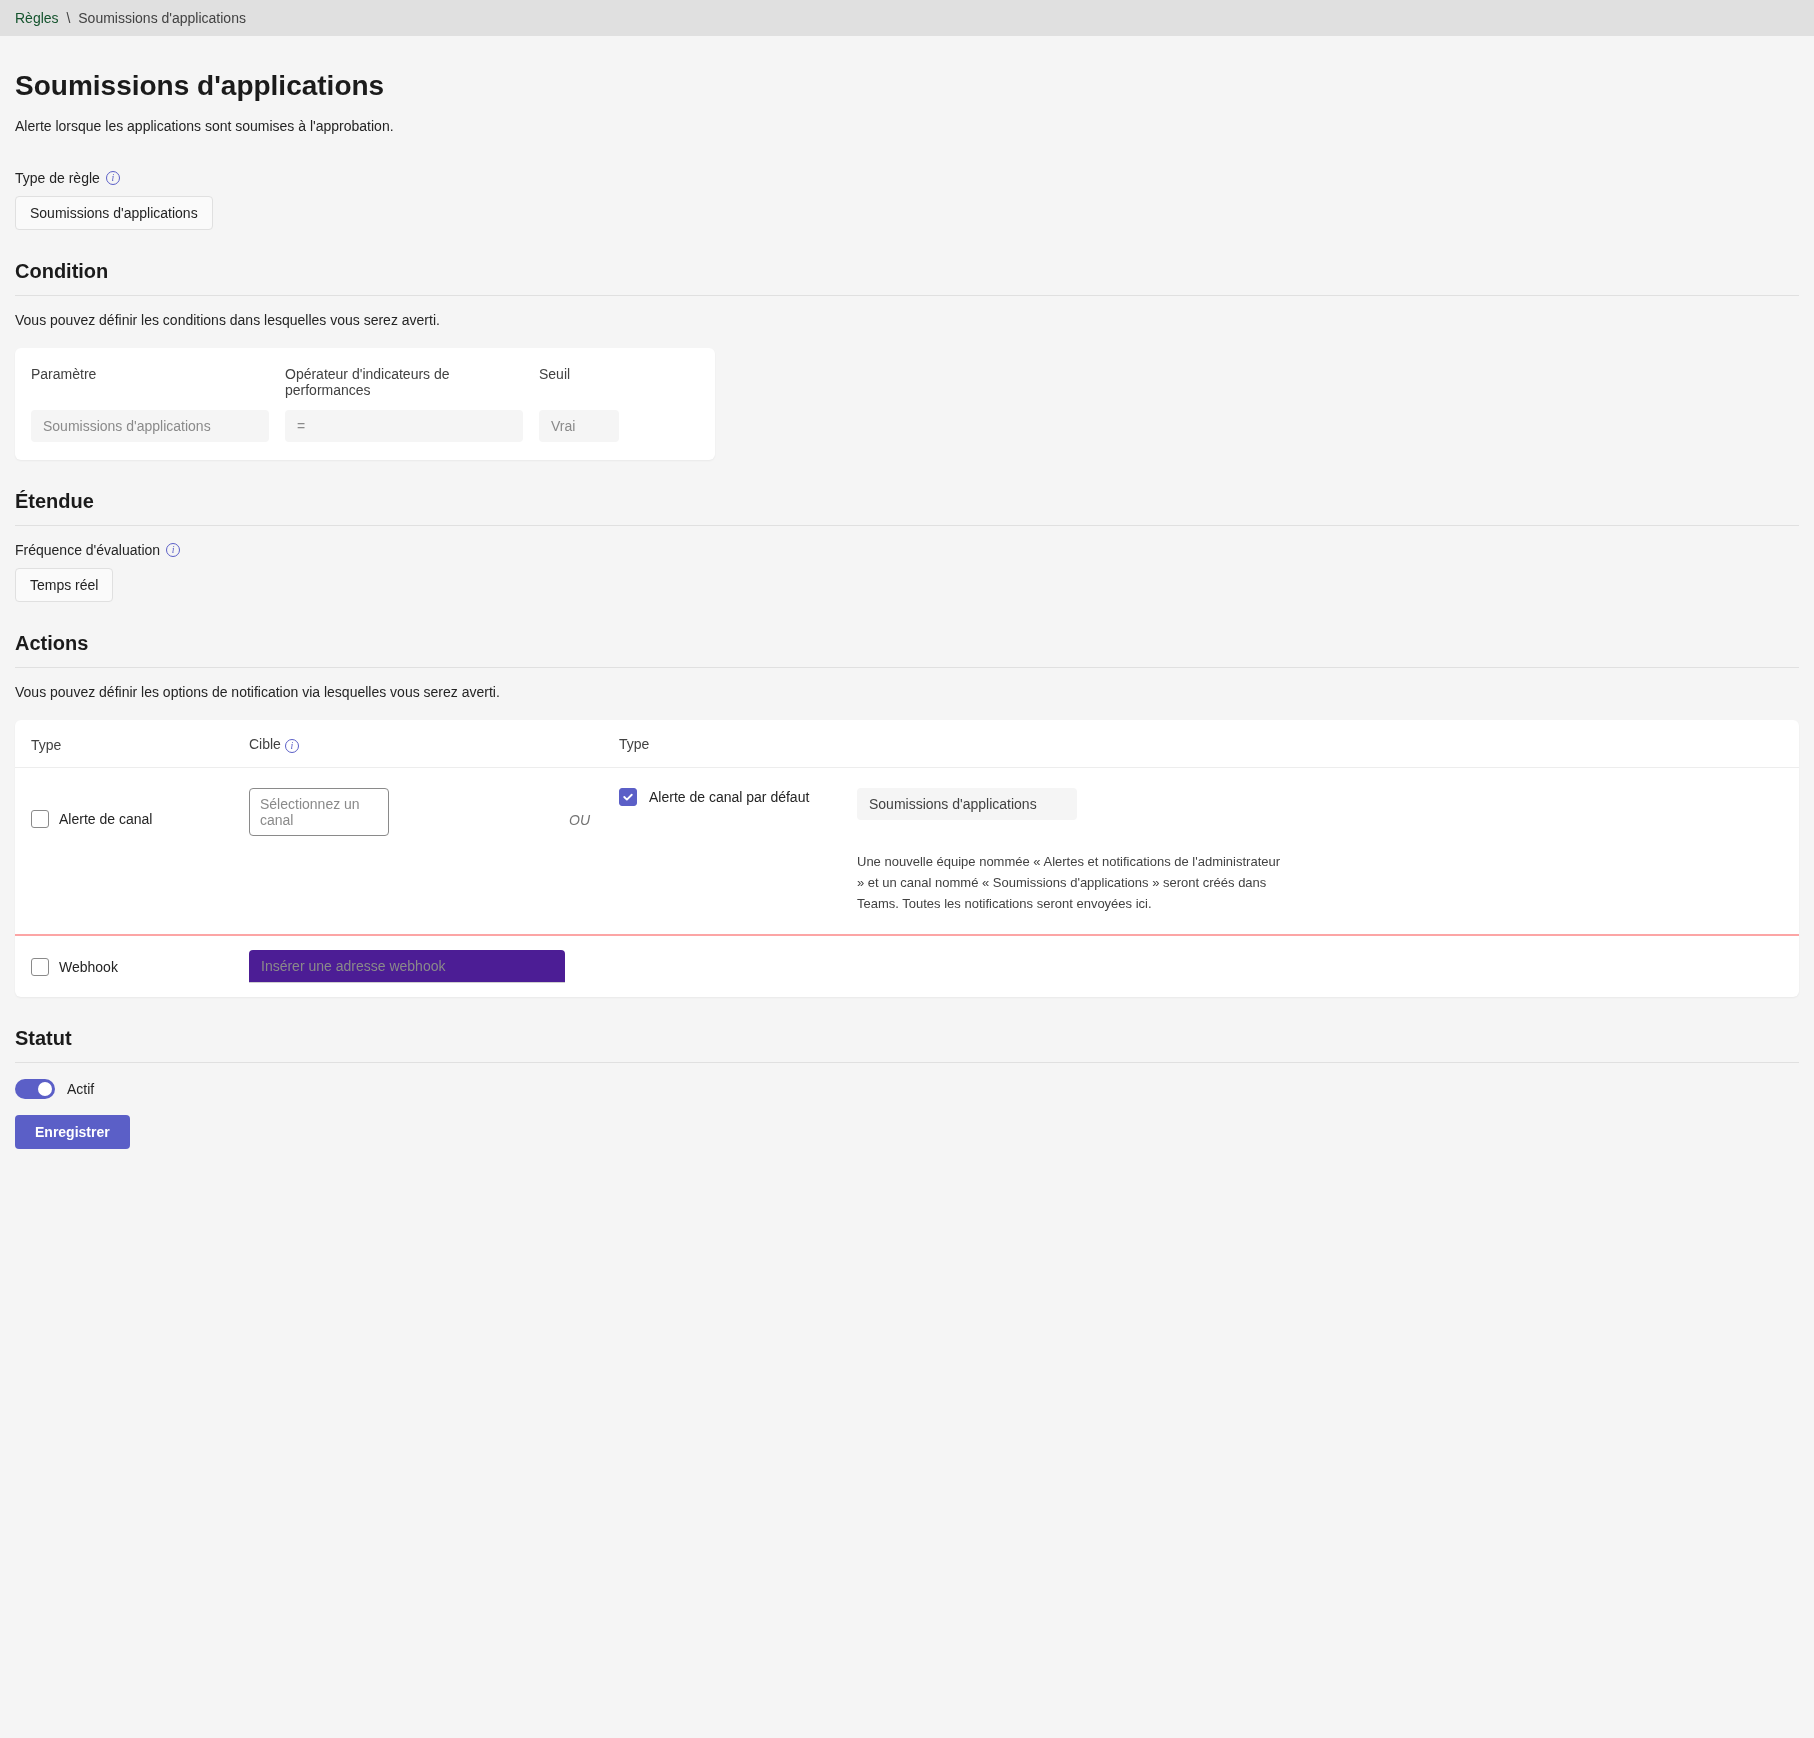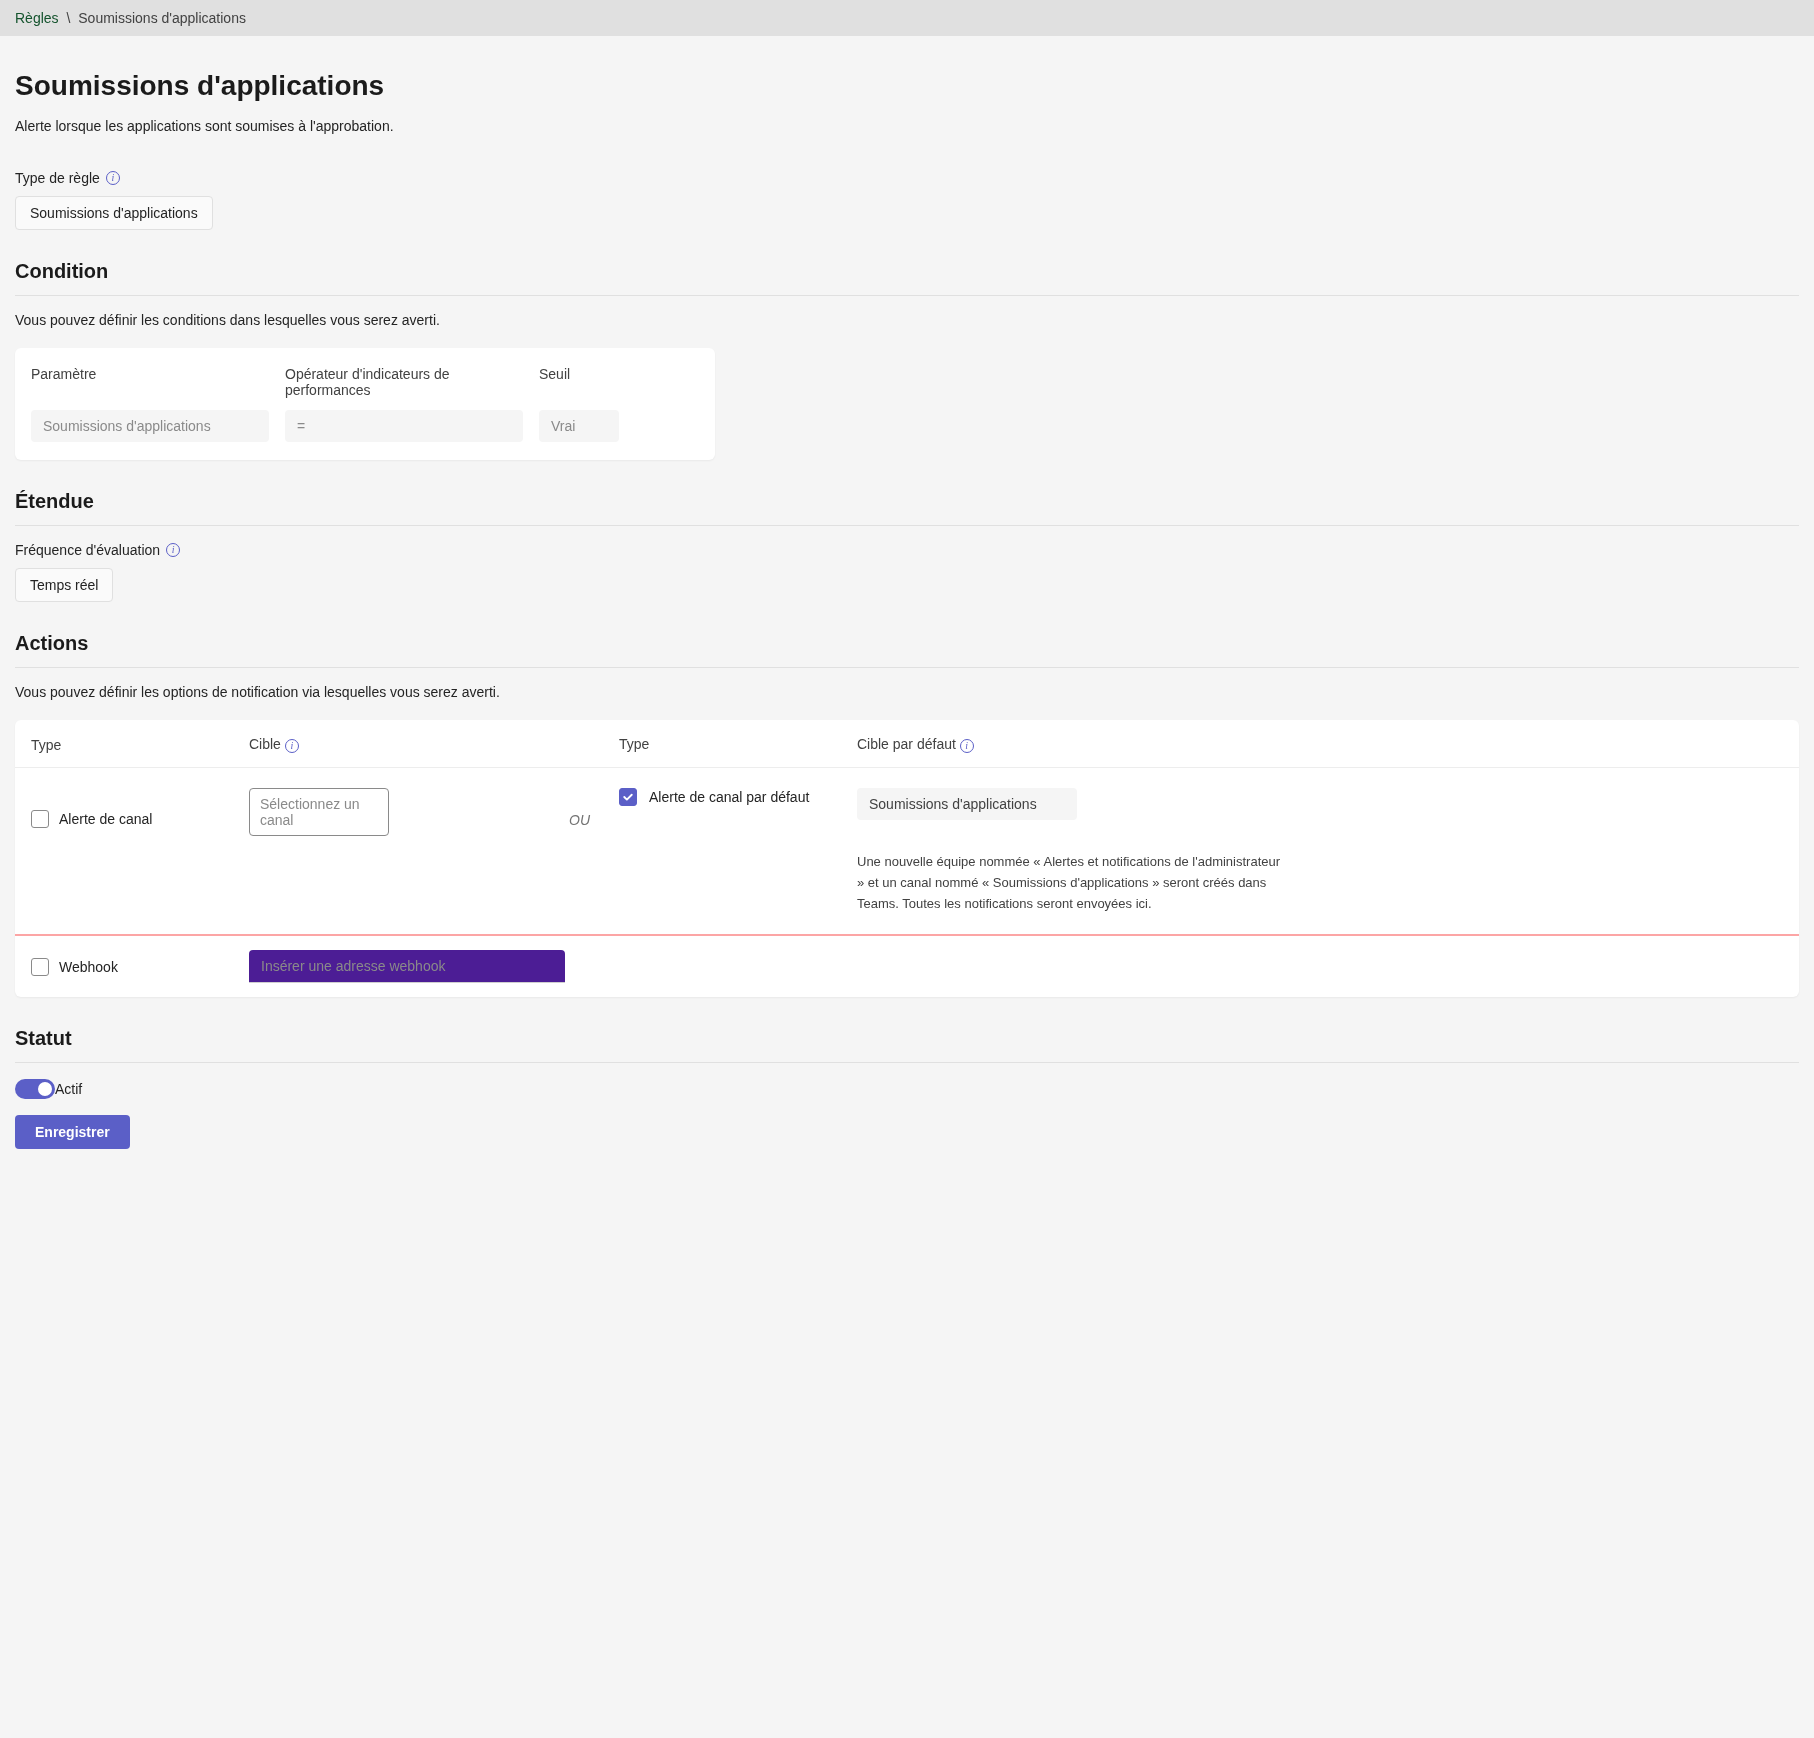--- a/index.html
+++ b/index.html
@@ -52,21 +52,21 @@
     .select-box { border: 1px solid #8a8a8a; border-radius: 4px; padding: 7px 10px; font-size: 14px; color: #8a8a8a; background: #fff; width: 140px; cursor: text; }
     .input-box { border-bottom: 1px solid #cfcfcf; background: #4c1d95; padding: 8px 12px; font-size: 14px; color: #8a8a8a; width: 316px; border-radius: 4px 4px 0 0; cursor: text; }
 
     .default-wrap { display: flex; flex-direction: column; gap: 16px; }
     .default-check-row { display: flex; align-items: center; gap: 12px; }
     .default-target-box { background: #f5f5f5; border-radius: 4px; padding: 8px 12px; font-size: 14px; color: #424242; width: 220px; margin-bottom: 16px; }
     .default-desc { font-size: 13px; color: #424242; line-height: 1.6; max-width: 430px; }
 
     .toggle { width: 40px; height: 20px; background: #5b5fc7; border-radius: 20px; position: relative; cursor: pointer; }
     .toggle-knob { width: 14px; height: 14px; background: #fff; border-radius: 50%; position: absolute; top: 3px; right: 3px; }
-    .toggle-row { display: flex; align-items: center; gap: 0; margin-bottom: 16px; }
+    .toggle-row { display: flex; align-items: center; gap: 12px; margin-bottom: 16px; }
 
     .save-button { background: #5b5fc7; color: #fff; border: none; border-radius: 4px; padding: 9px 20px; font-size: 14px; font-weight: 600; cursor: pointer; }
   </style>
 </head>
 <body>
 
 <div class="breadcrumb-bar">
   <a href="#" class="breadcrumb-link">Règles</a>
   <span class="breadcrumb-sep">\</span>
   <span class="breadcrumb-current">Soumissions d'applications</span>
@@ -119,24 +119,20 @@
 
   <div class="actions-card">
     <div class="actions-header-row">
       <div class="acol-type1">Type</div>
       <div class="acol-target1">
         <span>Cible</span>
         <span class="info-icon">i</span>
       </div>
       <div class="acol-or"></div>
       <div class="acol-type2">Type</div>
-      <div class="acol-target2">
-        <span>Cible par défaut</span>
-        <span class="info-icon">i</span>
-      </div>
     </div>
 
     <div class="actions-body-row1">
       <div class="acol-type1">
         <span class="checkbox"></span>
         <span>Alerte de canal</span>
       </div>
       <div class="acol-target1">
         <div class="select-box">Sélectionnez un canal</div>
       </div>

